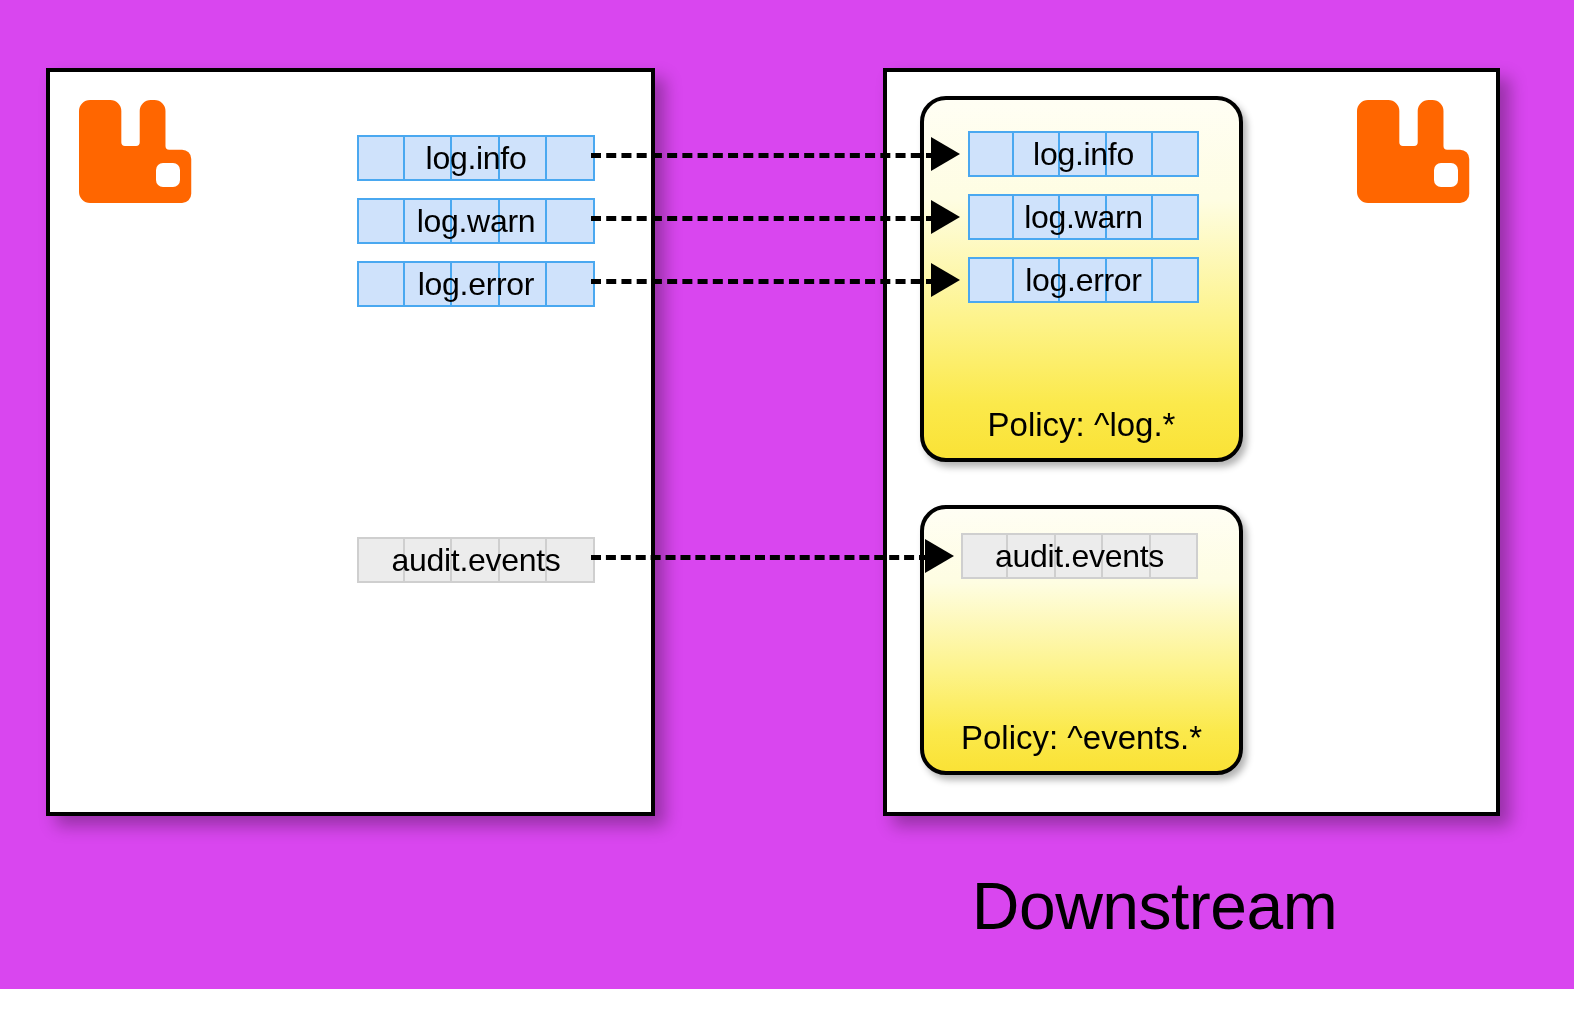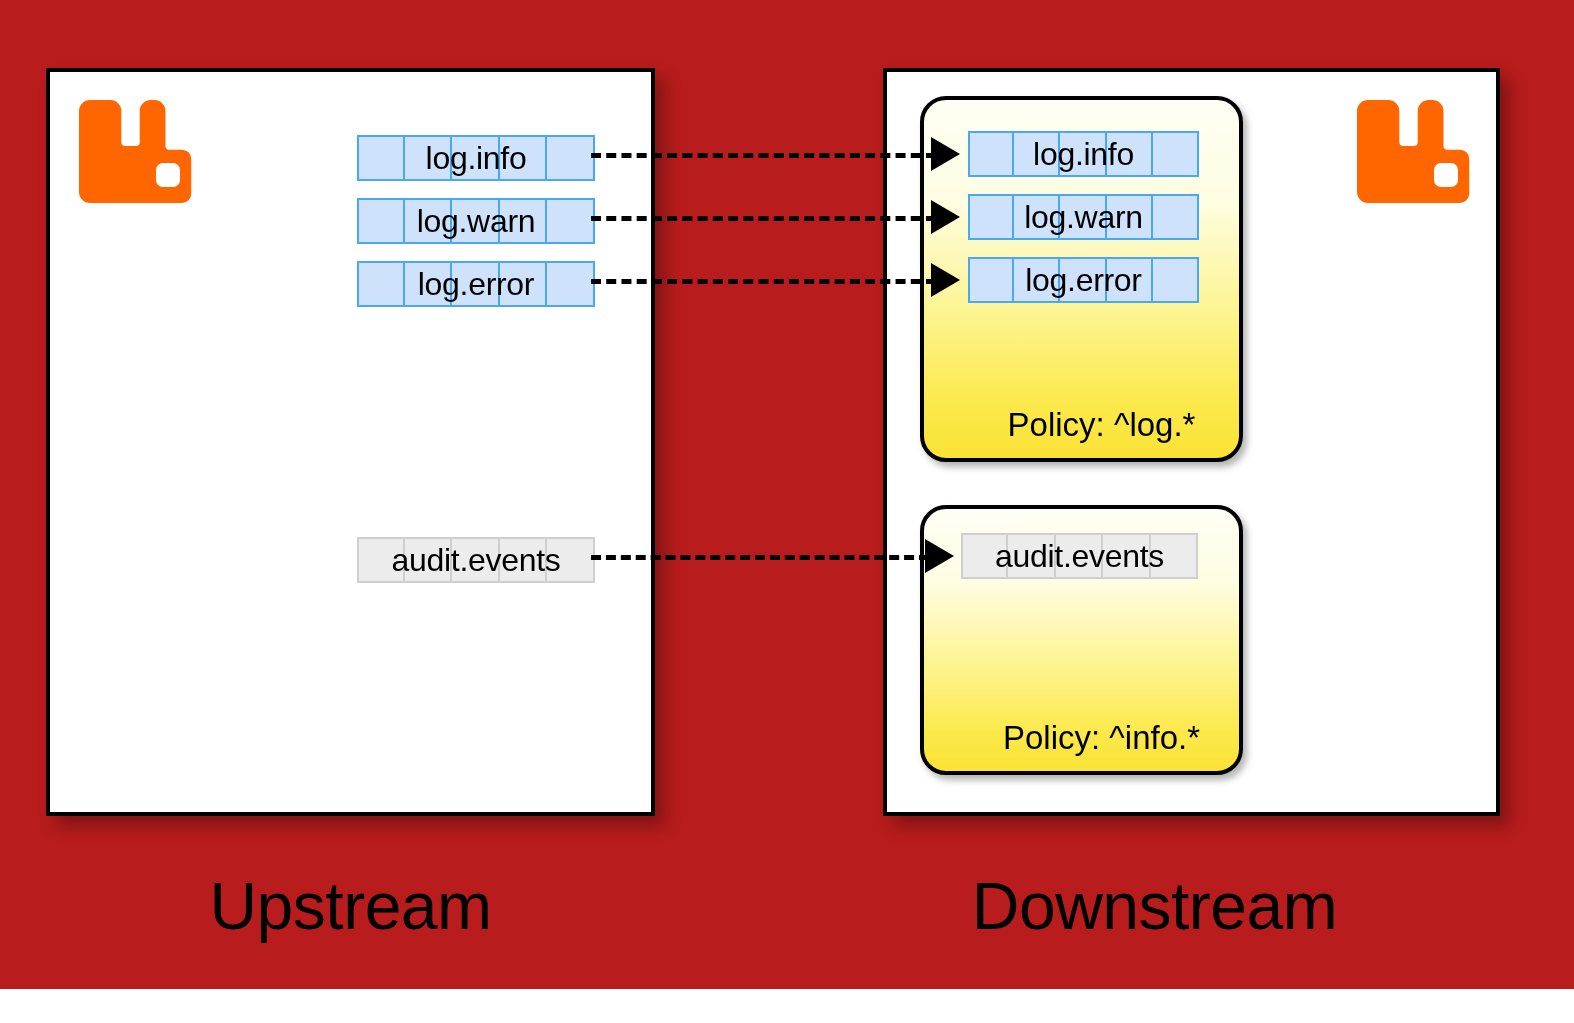--- a/index.html
+++ b/index.html
@@ -8,21 +8,21 @@
     background: #ffffff;
   }
   body {
     font-family: "Liberation Sans", sans-serif;
     -webkit-font-smoothing: antialiased;
   }
   #canvas {
     position: relative;
     width: 1574px;
     height: 989px;
-    background: #b91c1c;
+    background: #d946ef;
     overflow: hidden;
   }
 
   
   .broker {
     position: absolute;
     background: #ffffff;
     border: 4px solid #000000;
     box-sizing: border-box;
     box-shadow: 10px 10px 16px rgba(0,0,0,0.30);
@@ -110,21 +110,20 @@
   #policy-log   { left: 920px; top: 96px;  width: 323px; height: 366px; }
   #policy-audit { left: 920px; top: 505px; width: 323px; height: 270px; }
   .policy-label {
     position: absolute;
     left: 0;
     width: 100%;
     text-align: center;
     font-size: 33px;
     color: #000000;
     white-space: nowrap;
-    padding-left: 20px;
   }
   #policy-log .policy-label   { bottom: 14px; }
   #policy-audit .policy-label { bottom: 14px; }
 
   
   .link {
     position: absolute;
     height: 0;
     border-top: 5px dashed #000000;
   }
@@ -243,30 +242,29 @@
       <div class="queue grey" id="q-dn-audit" style="left:37px; top:24px;">
         <div class="seg"></div>
         <div class="seg"></div>
         <div class="seg"></div>
         <div class="seg"></div>
         <div class="seg"></div>
         <div class="queue-frame"></div>
         <div class="qlabel">audit.events</div>
       </div>
 
-      <div class="policy-label">Policy: ^info.*</div>
+      <div class="policy-label">Policy: ^events.*</div>
     </div>
   </div>
 
   <div class="link" id="link-info"></div>
   <div class="link" id="link-warn"></div>
   <div class="link" id="link-error"></div>
   <div class="link" id="link-audit"></div>
 
   <div class="arrowhead" id="arrow-info"></div>
   <div class="arrowhead" id="arrow-warn"></div>
   <div class="arrowhead" id="arrow-error"></div>
   <div class="arrowhead" id="arrow-audit"></div>
 
-  <div class="broker-caption" id="caption-upstream">Upstream</div>
   <div class="broker-caption" id="caption-downstream">Downstream</div>
 
 </div>
 
 </body></html>

